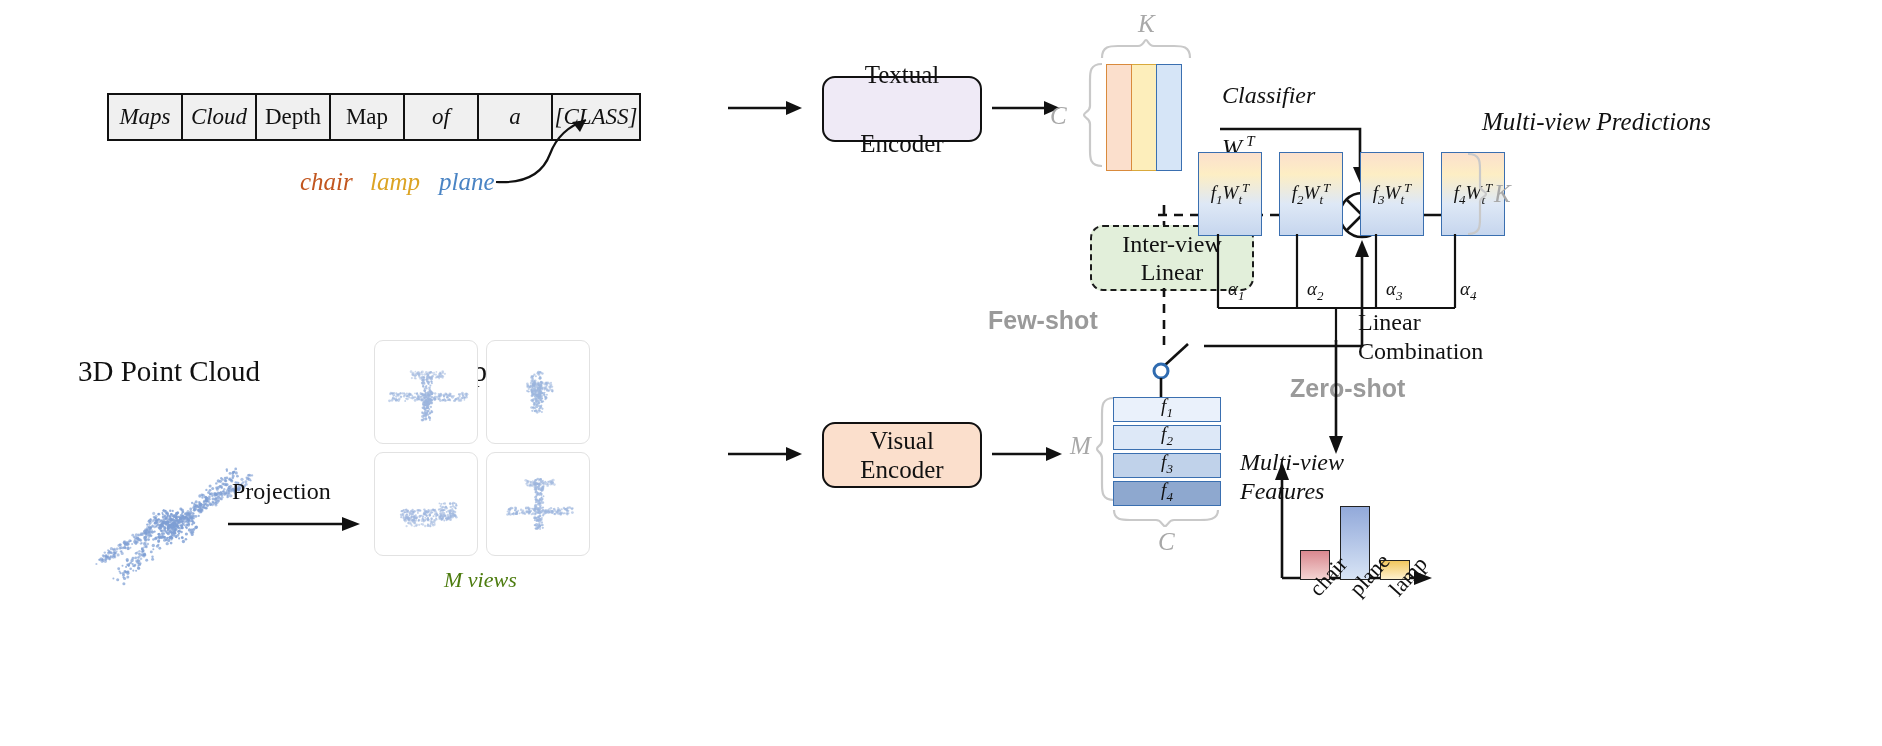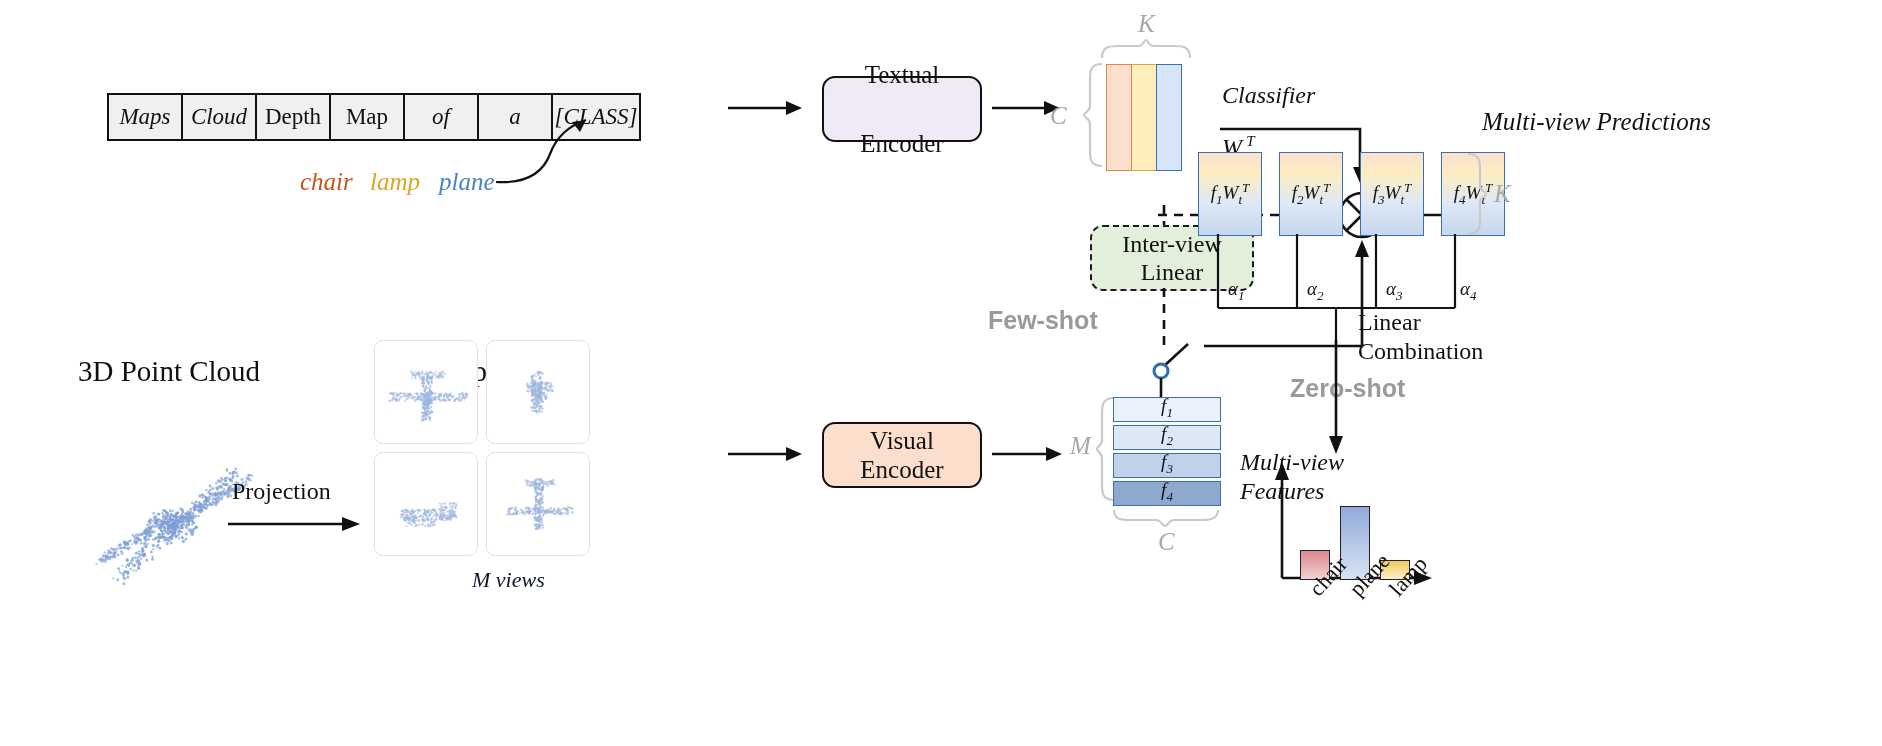--- a/index.html
+++ b/index.html
@@ -2376,21 +2376,21 @@
         <circle cx="67.4" cy="31.6" r="1.32" fill="#9db6de" opacity="0.5"></circle>
         <circle cx="54.1" cy="29.4" r="0.97" fill="#9db6de" opacity="0.5"></circle>
         <circle cx="56.5" cy="30.1" r="1.35" fill="#9db6de" opacity="0.5"></circle>
         <circle cx="45.8" cy="28.5" r="1.19" fill="#9db6de" opacity="0.5"></circle>
         <circle cx="46.4" cy="30.6" r="1.26" fill="#9db6de" opacity="0.5"></circle>
         <circle cx="60.6" cy="32.7" r="1.37" fill="#9db6de" opacity="0.5"></circle>
       </svg>
     </div>
   </div>
 
-<div class="abs ital" style="left:444px;top:567px;font-size:22px;color:#0f172a;margin-left:28px;">M views</div>
+<div class="abs ital" style="left:444px;top:567px;font-size:22px;color:#4d7c0f;">M views</div>
 
 <svg class="abs" style="left:728px;top:442px;" width="80" height="24">
   <path class="ln" d="M 0 12 L 60 12"></path>
   <path d="M 74 12 L 58 5 L 58 19 Z" fill="#111"></path>
 </svg>
 
 <div class="abs encoder" id="visual-encoder">
   <span>Visual</span>
   <span>Encoder</span>
 </div>

